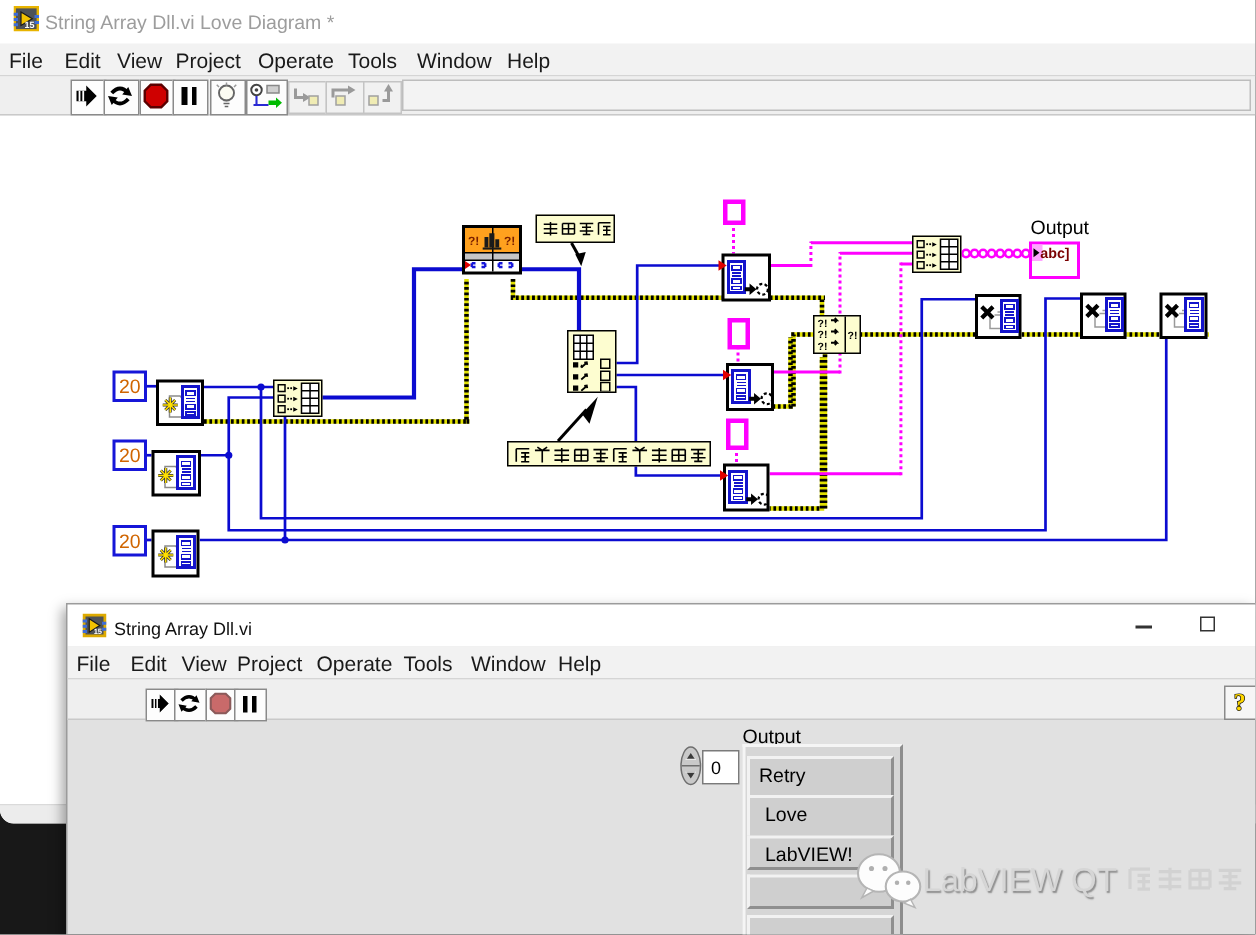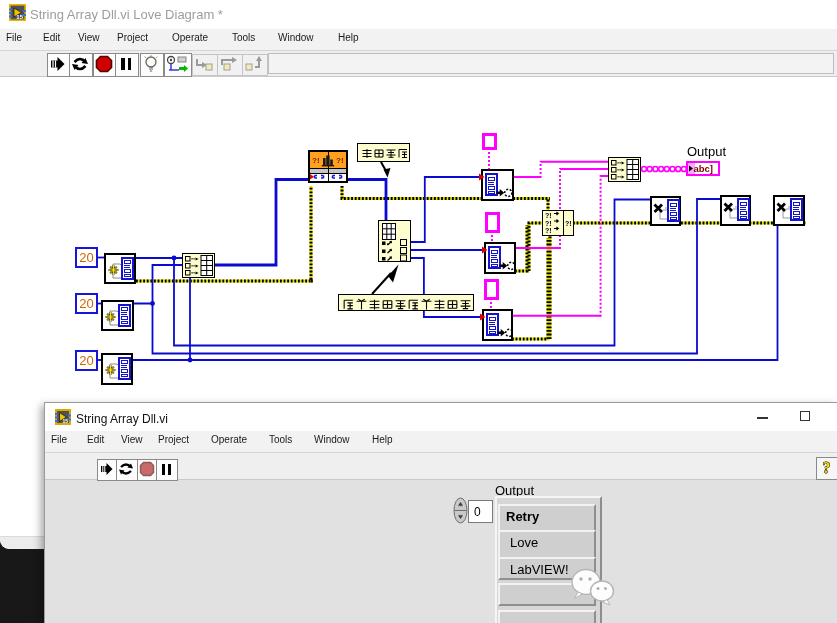--- a/index.html
+++ b/index.html
@@ -1,18 +1,18 @@
 <!DOCTYPE html>
 <html><head><meta charset="utf-8">
 <style>
 html,body{margin:0;padding:0;}
 body{width:837px;height:623px;position:relative;overflow:hidden;background:#181818;
   font-family:"Liberation Sans",sans-serif;}
 .abs{position:absolute;}
-.menuitem{position:absolute;top:0;font-size:10px;color:#1a1a1a;white-space:nowrap;}
+.menuitem{position:absolute;top:0;font-size:14px;color:#1a1a1a;white-space:nowrap;}
 .tbtn{position:absolute;background:#fdfdfd;border:1px solid #8a8a8a;}
 .node{position:absolute;background:#fff;border:2px solid #000;box-sizing:border-box;}
 .beige{position:absolute;background:#fdfdd0;border:1px solid #000;box-sizing:border-box;}
 .lbl{position:absolute;background:#fdfdd0;border:1px solid #000;box-sizing:border-box;}
 .pinkc{position:absolute;background:#fff;border:3px solid #ff00ff;box-sizing:border-box;}
 .el{position:absolute;background:#cfcfcf;border-top:2px solid #f2f2f2;border-left:2px solid #f2f2f2;
   border-bottom:2px solid #8f8f8f;border-right:2px solid #8f8f8f;box-sizing:border-box;
   font-size:13px;color:#000;}
 </style></head>
 <body>
@@ -399,21 +399,21 @@
         </g>
         <g fill="#000">
           <path d="M11 2.5 h4 l-1.5 -1.5 M15 2.5 l-1.5 1.5" stroke="#000" stroke-width="1.2" fill="none"></path>
           <path d="M11 10 h4 l-1.5 -1.5 M15 10 l-1.5 1.5" stroke="#000" stroke-width="1.2" fill="none"></path>
           <path d="M11 17.5 h4 l-1.5 -1.5 M15 17.5 l-1.5 1.5" stroke="#000" stroke-width="1.2" fill="none"></path>
         </g>
       </svg>
 </div>
 
 <div class="abs" style="left:687px;top:144px;font-size:13px;color:#000;">Output</div>
-<div class="abs" style="left:686px;top:161px;width:34px;height:15px;background:#fff;border:2px solid #ff00ff;box-sizing:border-box;">
+<div class="abs" style="left:686px;top:161px;width:34px;height:25px;background:#fff;border:2px solid #ff00ff;box-sizing:border-box;">
   <div class="abs" style="left:0;top:0;width:7px;height:11px;background:#ffa6ff;"></div>
   <svg width="30" height="11" style="position:absolute;left:0;top:0;">
         <polygon points="1,2.5 5,5.5 1,8.5" fill="#000"></polygon>
         <text x="5.5" y="9" font-size="9.5" font-weight="bold" font-family="Liberation Sans" fill="#7a0000">abc]</text>
       </svg>
 </div>
 
 <div class="node" style="left:650px;top:196px;width:31px;height:30px;">
   <svg width="28" height="27" style="position:absolute;left:0;top:0;">
         <path d="M8 12 v9 h9 v-7 l-2 -2 h-4" stroke="#9a9a9a" fill="none"></path>
@@ -559,30 +559,39 @@
         <ellipse cx="7.5" cy="13.5" rx="6.5" ry="12.5" fill="#c9c9c9" stroke="#6e6e6e"></ellipse>
         <path d="M1.5 13.5 h12" stroke="#6e6e6e" stroke-width="1"></path>
         <path d="M7.5 5 l3 4.5 h-6 z" fill="#3a3a3a"></path>
         <path d="M7.5 22 l3 -4.5 h-6 z" fill="#3a3a3a"></path>
         <path d="M4 9.2 h7 M4 17.8 h7" stroke="#e8e8e8" stroke-width="0.8"></path>
       </svg>
 
     <div class="abs" style="left:423px;top:20px;width:25px;height:23px;background:#fff;border:1px solid #7a7a7a;box-sizing:border-box;font-size:12px;color:#000;padding:4px 0 0 5px;">0</div>
 
     <div class="abs" style="left:450px;top:16px;width:107px;height:128px;background:#d6d6d6;border-top:2px solid #f5f5f5;border-left:2px solid #f5f5f5;border-right:2px solid #8d8d8d;box-sizing:border-box;"></div>
-    <div class="el" style="left:453px;top:24px;width:98px;height:33px;padding:3px 0 0 6px;font-weight:bold;">Retry</div>
+    <div class="el" style="left:453px;top:24px;width:98px;height:33px;padding:3px 0 0 6px;">Retry</div>
     <div class="el" style="left:453px;top:50px;width:98px;height:39px;padding:3px 0 0 10px;">Love</div>
     <div class="el" style="left:453px;top:77px;width:98px;height:23px;padding:3px 0 0 10px;">LabVIEW!</div>
     <div class="el" style="left:453px;top:103px;width:98px;height:23px;"></div>
     <div class="el" style="left:453px;top:130px;width:98px;height:23px;"></div>
 
     <svg class="abs" style="left:524px;top:87px;" width="48" height="40">
         <ellipse cx="17" cy="15" rx="14" ry="12.5" fill="#fdfdfd" stroke="#b5b5b5" stroke-width="1.4"></ellipse>
         <path d="M9 25 l-3.5 6.5 8 -4.5 z" fill="#fdfdfd" stroke="#b5b5b5" stroke-width="1"></path>
         <circle cx="12" cy="12" r="1.7" fill="#b0b0b0"></circle>
         <circle cx="21" cy="12" r="1.7" fill="#b0b0b0"></circle>
         <ellipse cx="33" cy="24" rx="11.5" ry="10" fill="#fdfdfd" stroke="#b5b5b5" stroke-width="1.4"></ellipse>
         <path d="M38 32.5 l3 5.5 -7.5 -3 z" fill="#fdfdfd" stroke="#b5b5b5" stroke-width="1"></path>
         <circle cx="29" cy="21.5" r="1.5" fill="#b0b0b0"></circle>
         <circle cx="36.5" cy="21.5" r="1.5" fill="#b0b0b0"></circle>
       </svg>
+    <div class="abs" style="left:570px;top:94px;font-size:22px;color:#d6d6d6;text-shadow:1px 1px 1px #8d8d8d;white-space:nowrap;">LabVIEW QT <svg width="20" height="20" style="vertical-align:-2px;" viewBox="0 0 12 12">
+          <path d="M2 2 V10 M2 2 H10 M5 4.5 H10 M5 7 H10 M7.5 4.5 V10 M5 10 H10" stroke="#d2d2d2" stroke-width="1.3" fill="none"></path>
+        </svg><svg width="20" height="20" style="vertical-align:-2px;" viewBox="0 0 12 12">
+          <path d="M1.5 3 H10.5 M1.5 6 H10.5 M1.5 9 H10.5 M6 1.5 V10.5" stroke="#d2d2d2" stroke-width="1.3" fill="none"></path>
+        </svg><svg width="20" height="20" style="vertical-align:-2px;" viewBox="0 0 12 12">
+          <path d="M2 2.5 H10 M2 2.5 V9.5 H10 M10 2.5 V9.5 M2 6 H10 M6 2.5 V9.5" stroke="#d2d2d2" stroke-width="1.3" fill="none"></path>
+        </svg><svg width="20" height="20" style="vertical-align:-2px;" viewBox="0 0 12 12">
+          <path d="M1.5 2.5 H10.5 M3 5 H9 M1.5 7.5 H10.5 M3.5 9.8 H8.5 M6 2.5 V9.8" stroke="#d2d2d2" stroke-width="1.3" fill="none"></path>
+        </svg></div>
   </div>
 </div>
 
 </body></html>

